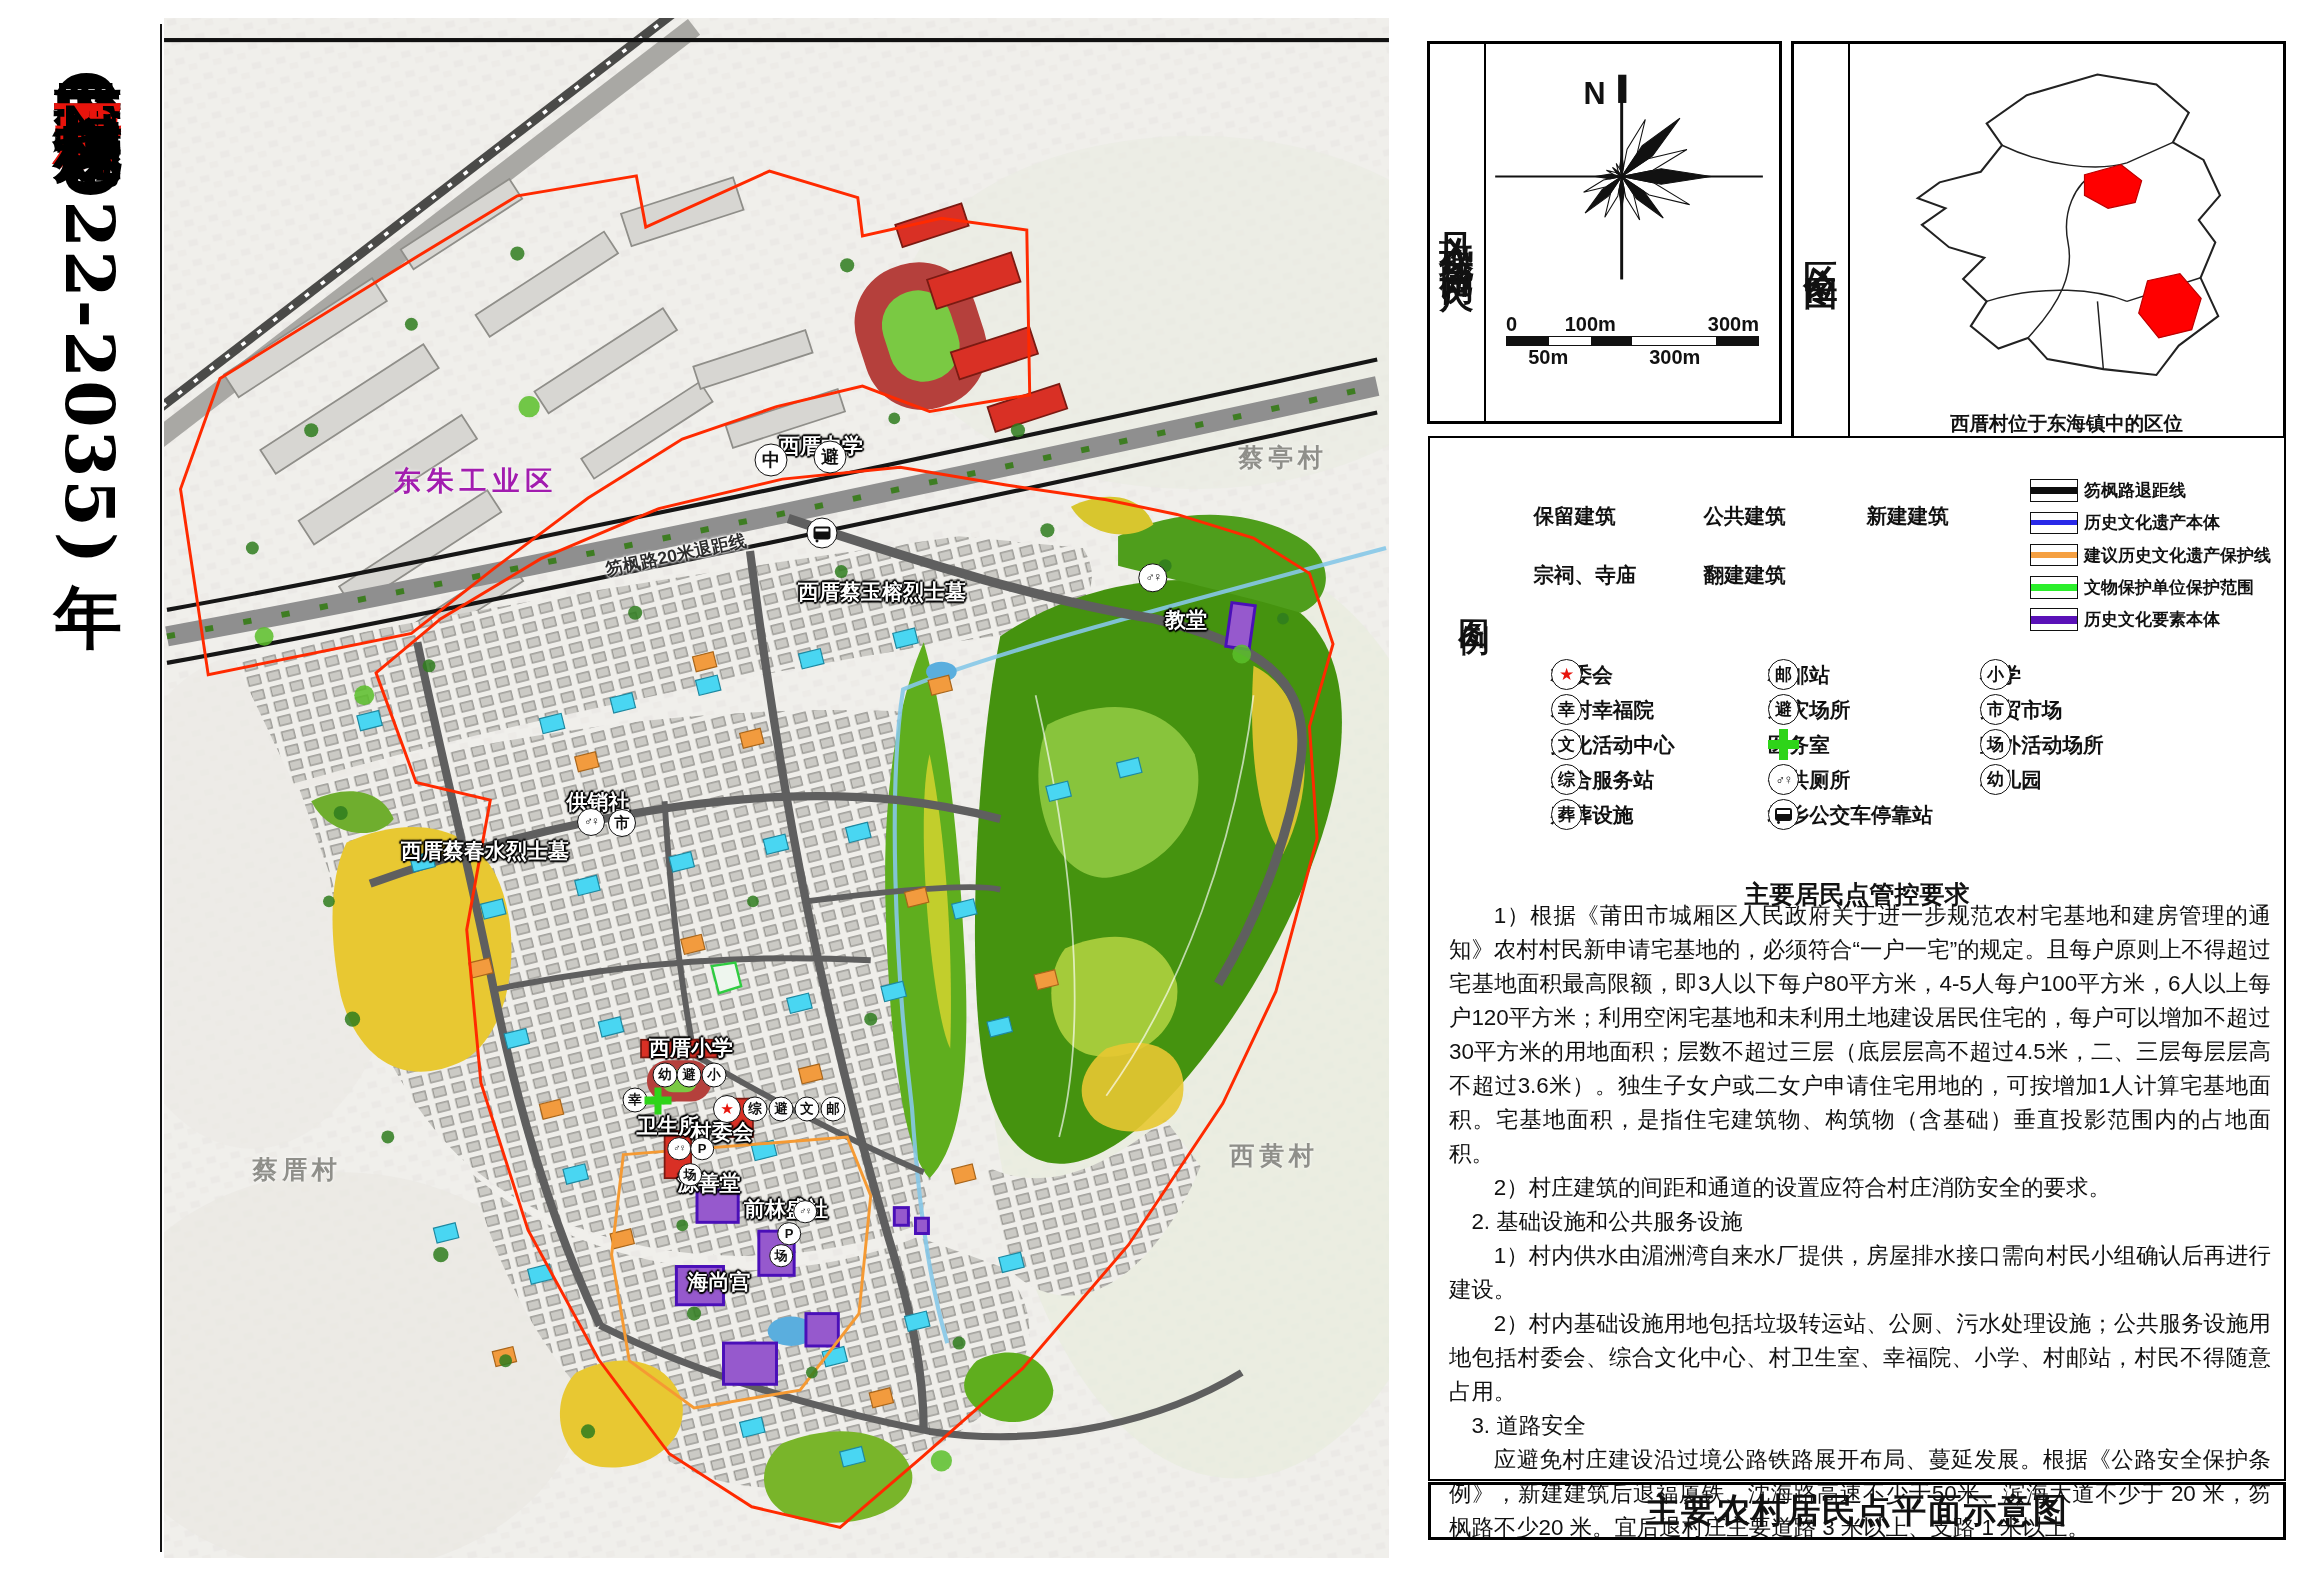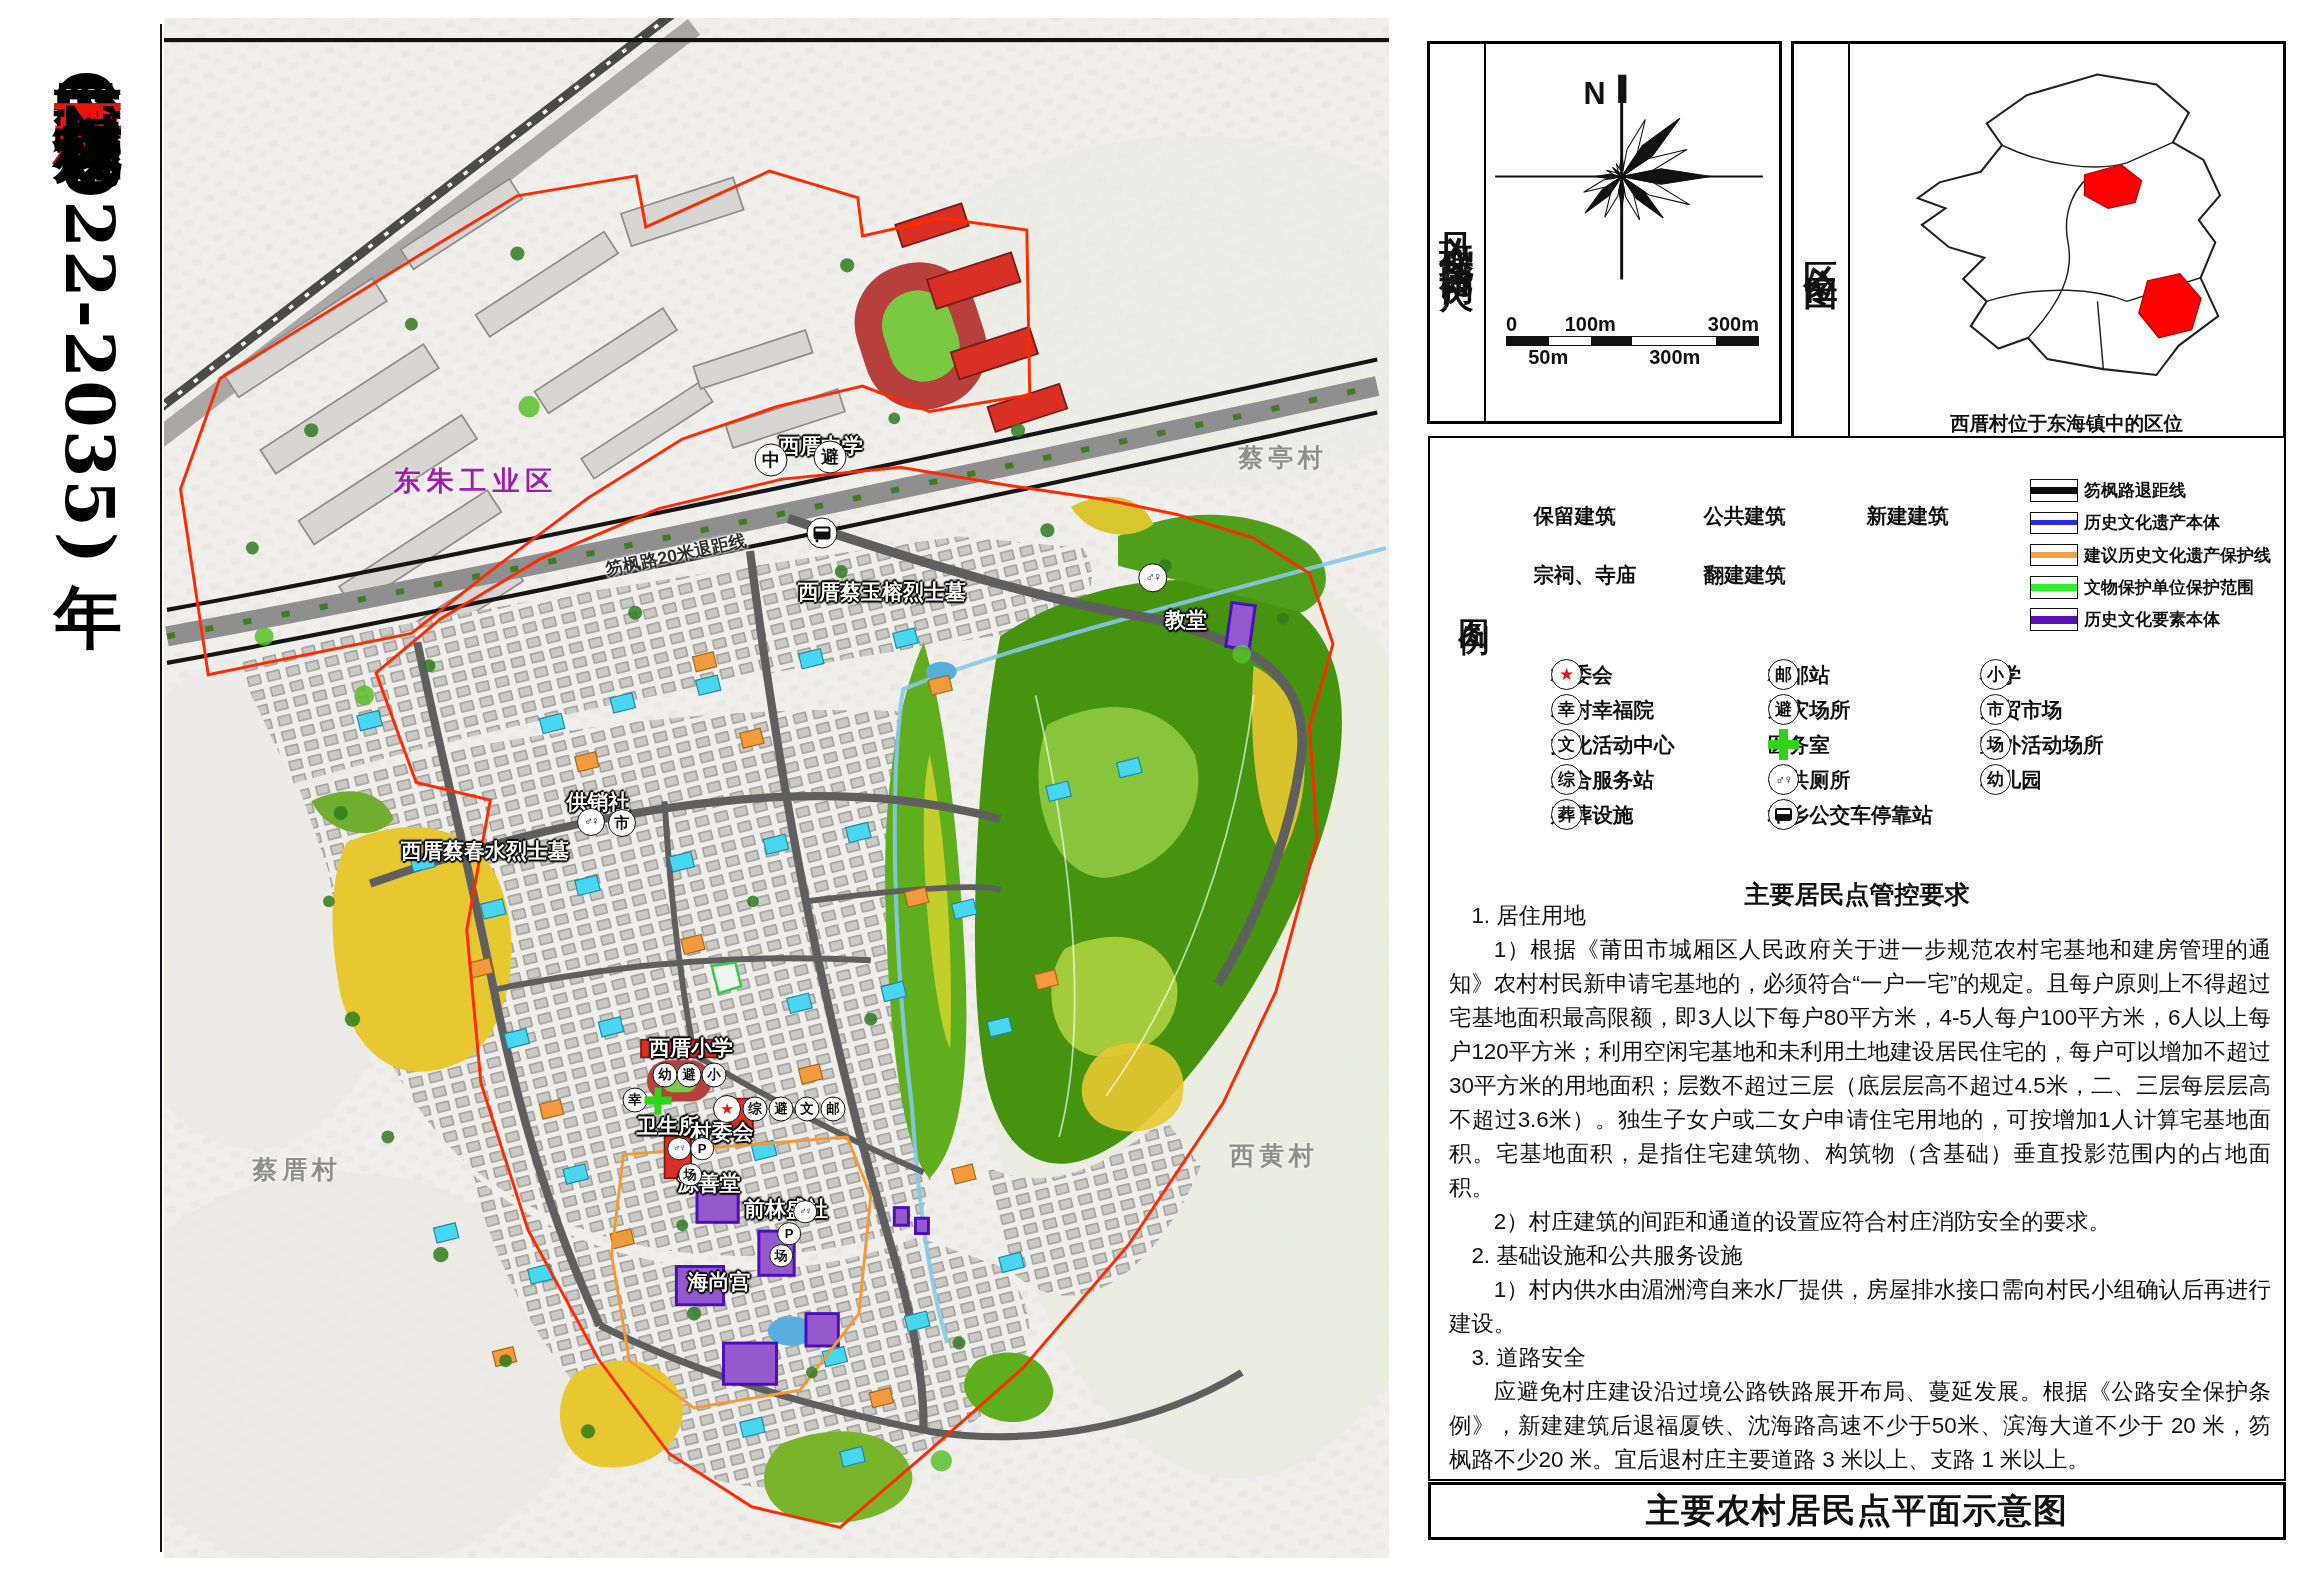--- a/index.html
+++ b/index.html
@@ -529,25 +529,25 @@
           <div class="mk char" style="height: 31px; width: 31px; font-size: 17px;">场</div>
           <label>室外活动场所</label>
         </li>
         <li>
           <div class="mk char" style="height: 31px; width: 31px; font-size: 17px;">幼</div>
           <label>幼儿园</label>
         </li>
       </ul>
     <h2 class="req-heading">主要居民点管控要求</h2>
     <div class="req-text" id="req-text">
-        <p class="i1">1. 居住用地</p>
         <p class="i2">1）根据《莆田市城厢区人民政府关于进一步规范农村宅基地和建房管理的通知》农村村民新申请宅基地的，必须符合“一户一宅”的规定。且每户原则上不得超过宅基地面积最高限额，即3人以下每户80平方米，4-5人每户100平方米，6人以上每户120平方米；利用空闲宅基地和未利用土地建设居民住宅的，每户可以增加不超过30平方米的用地面积；层数不超过三层（底层层高不超过4.5米，二、三层每层层高不超过3.6米）。独生子女户或二女户申请住宅用地的，可按增加1人计算宅基地面积。宅基地面积，是指住宅建筑物、构筑物（含基础）垂直投影范围内的占地面积。</p>
         <p class="i2">2）村庄建筑的间距和通道的设置应符合村庄消防安全的要求。</p>
         <p class="i1">2. 基础设施和公共服务设施</p>
         <p class="i2">1）村内供水由湄洲湾自来水厂提供，房屋排水接口需向村民小组确认后再进行建设。</p>
+        <p class="i2">2）村内基础设施用地包括垃圾转运站、公厕、污水处理设施；公共服务设施用地包括村委会、综合文化中心、村卫生室、幸福院、小学、村邮站，村民不得随意占用。</p>
         <p class="i1">3. 道路安全</p>
         <p class="i2">应避免村庄建设沿过境公路铁路展开布局、蔓延发展。根据《公路安全保护条例》，新建建筑后退福厦铁、沈海路高速不少于50米、滨海大道不少于 20 米，笏枫路不少20 米。宜后退村庄主要道路 3 米以上、支路 1 米以上。</p>
       </div>
   </section>
 
   <div class="titleblock">
     <div class="tb-title">主要农村居民点平面示意图</div>
   </div>
 
 </div>

